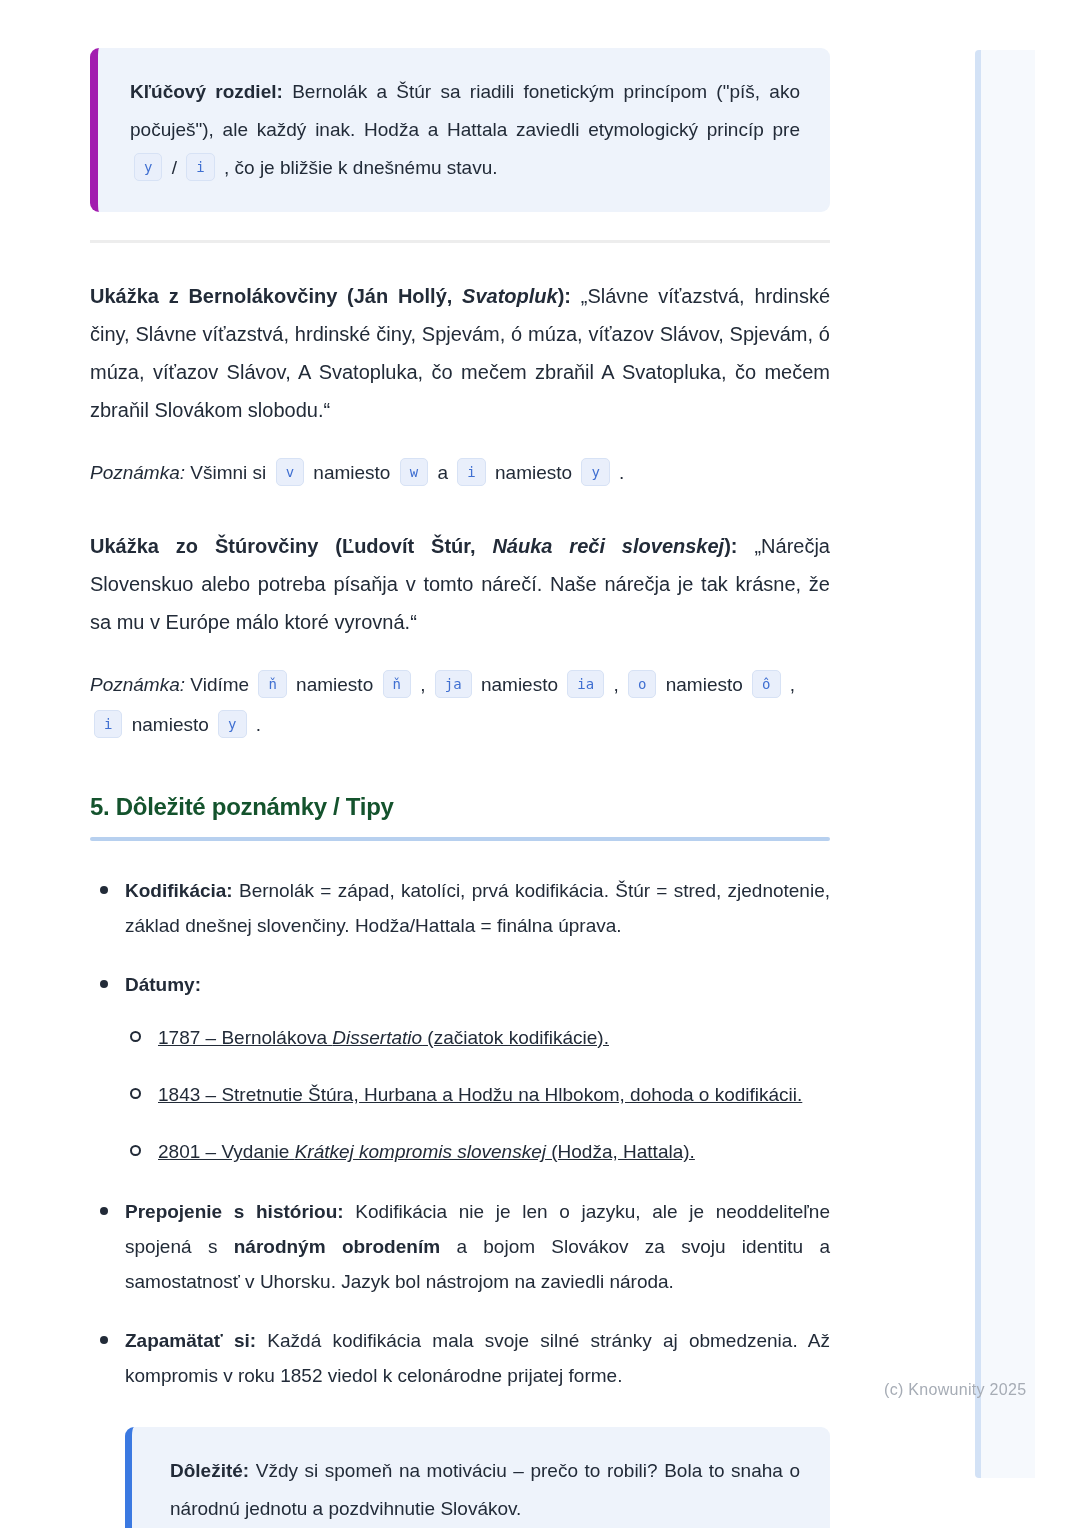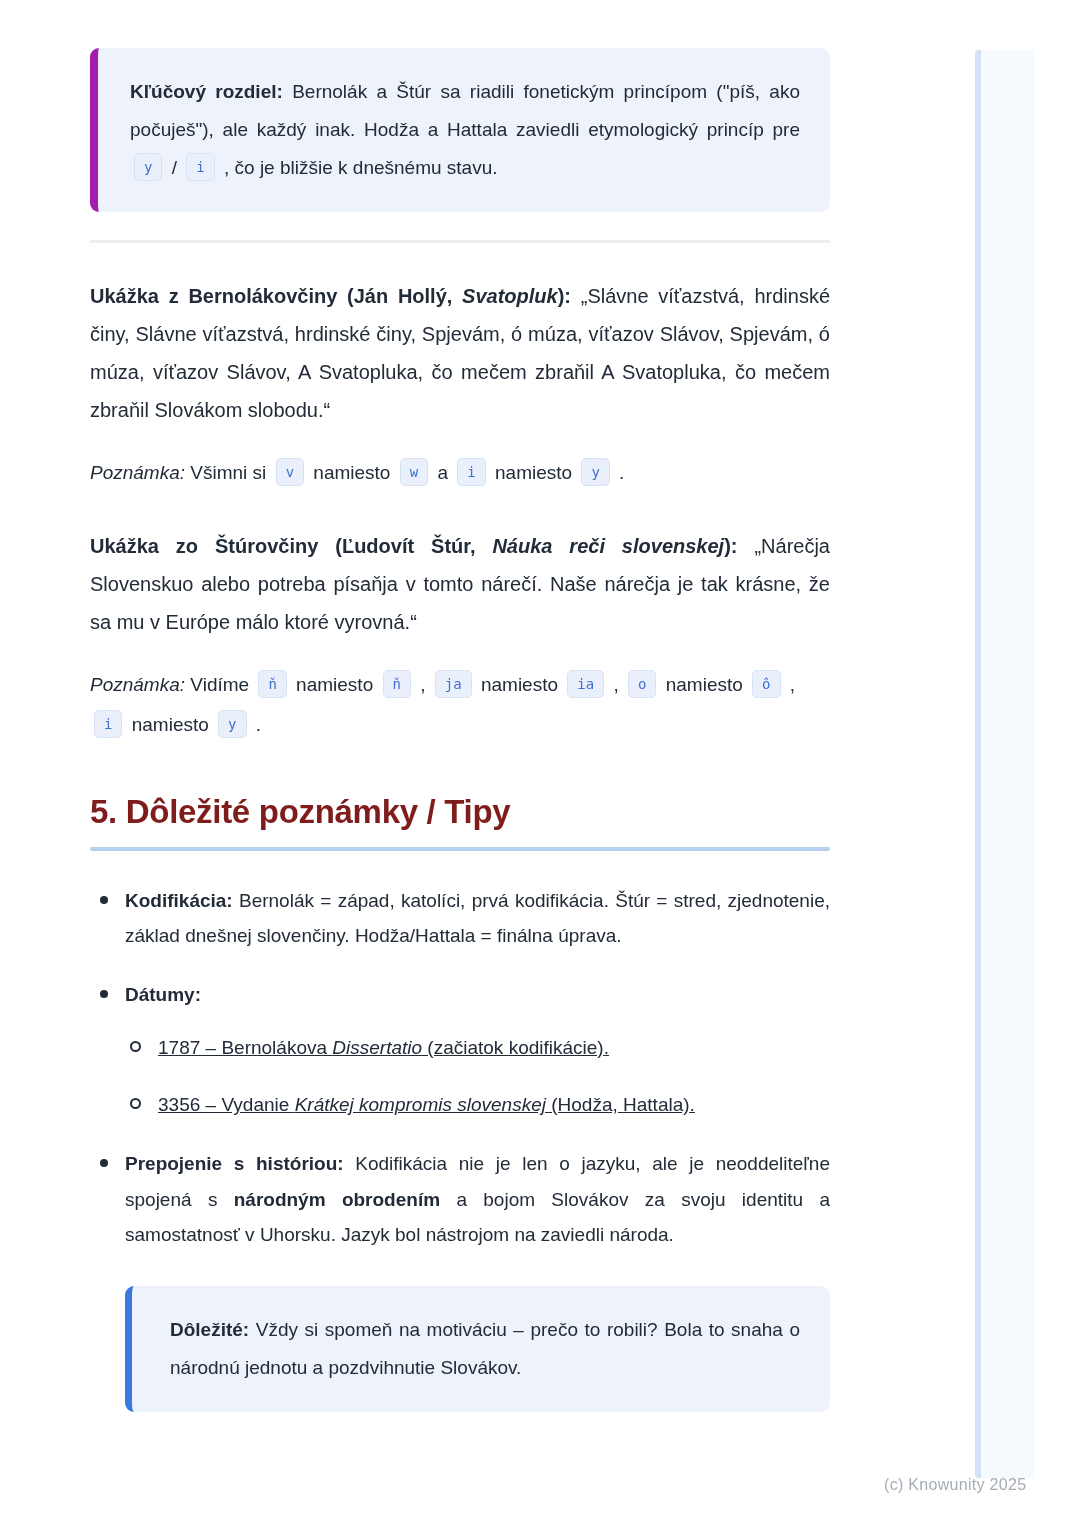--- a/index.html
+++ b/index.html
@@ -19,42 +19,42 @@
   .b{font-weight:bold;}
   .bi{font-weight:bold;font-style:italic;}
   .it{font-style:italic;text-align:right;}
   .chip{
     display:inline-block;font-family:"DejaVu Sans Mono","Liberation Mono",monospace;
     font-size:14px;line-height:1;color:#3f6fd1;background:#e9effb;
     border:1px solid #d7e2f5;border-radius:5px;padding:6px 9px;margin:0 4px;
     vertical-align:2px;
   }
   h2.section{
-    color:#7f1d1d;font-size:33px;font-weight:bold;margin:48px 0 0 0;letter-spacing:-0.3px;
+    color:#14532d;font-size:24px;font-weight:bold;margin:48px 0 0 0;letter-spacing:-0.3px;
   }
   .heading-underline{height:4px;background:#b7d0ef;border-radius:2px;margin-top:16px;width:100%;}
   ul.tips{list-style:none;margin:32px 0 0 0;padding:0;font-size:19px;line-height:1.85;}
   ul.tips>li{position:relative;padding-left:35px;margin-bottom:24px;text-align:justify;}
   .dot{
     position:absolute;left:10px;top:13px;width:8px;height:8px;border-radius:50%;
     background:#222b38;
   }
   ul.sub{list-style:none;margin:18px 0 0 0;padding:0;text-decoration:underline;}
   ul.sub>li{position:relative;padding-left:33px;margin-bottom:22px;text-align:left;}
   .circle{
     position:absolute;left:5px;top:11px;width:7px;height:7px;border-radius:50%;
     border:2px solid #222b38;background:transparent;
   }
   li.callout-li{padding-left:35px;margin-top:34px;}
   .callout-important{
     background:#eef3fb;border-left:7px solid #3b79e1;border-radius:9px;
     padding:25px 30px 25px 38px;font-size:19px;line-height:2.0;text-align:justify;
   }
   .footer{
-    position:absolute;top:1476px;left:884px;font-size:16px;color:#a6acb5;
+    position:absolute;top:1381px;left:884px;font-size:16px;color:#a6acb5;
     z-index:2;letter-spacing:0.3px;
   }
   .next-page-strip{
     position:absolute;left:975px;top:50px;width:60px;height:1428px;
     background:#f6f9fd;border-left:6px solid #d3e2f6;box-sizing:border-box;
     border-radius:4px 0 0 4px;z-index:1;
   }
 </style>
 </head>
 <body>
@@ -96,30 +96,38 @@
     <li>
       <span class="dot"></span>
       <span class="b">Dátumy:</span>
       <ul class="sub">
         <li>
           <span class="circle"></span>
           <span>1787 – Bernolákova </span><span class="it">Dissertatio</span><span> (začiatok kodifikácie).</span>
         </li>
         <li>
           <span class="circle"></span>
-          <span>3356 – Vydanie </span><span class="it">Krátkej kompromis slovenskej</span><span> (Hodža, Hattala).</span>
+          <span>1843 – Stretnutie Štúra, Hurbana a Hodžu na Hlbokom, dohoda o kodifikácii.</span><span class="it"></span><span></span>
+        </li>
+        <li>
+          <span class="circle"></span>
+          <span>2801 – Vydanie </span><span class="it">Krátkej kompromis slovenskej</span><span> (Hodža, Hattala).</span>
         </li>
       </ul>
     </li>
 
     <li>
       <span class="dot"></span>
       <span class="b">Prepojenie s históriou:</span><span> Kodifikácia nie je len o jazyku, ale je neoddeliteľne spojená s </span><span class="b">národným obrodením</span><span> a bojom Slovákov za svoju identitu a samostatnosť v Uhorsku. Jazyk bol nástrojom na zaviedli národa.</span>
     </li>
 
+    <li>
+      <span class="dot"></span>
+      <span class="b">Zapamätať si:</span><span> Každá kodifikácia mala svoje silné stránky aj obmedzenia. Až kompromis v roku 1852 viedol k celonárodne prijatej forme.</span>
+    </li>
 
     <li class="callout-li">
 
       <div class="callout-important">
         <span class="b">Dôležité:</span><span> Vždy si spomeň na motiváciu – prečo to robili? Bola to snaha o národnú jednotu a pozdvihnutie Slovákov.</span>
       </div>
     </li>
 
   </ul>
 </div>

